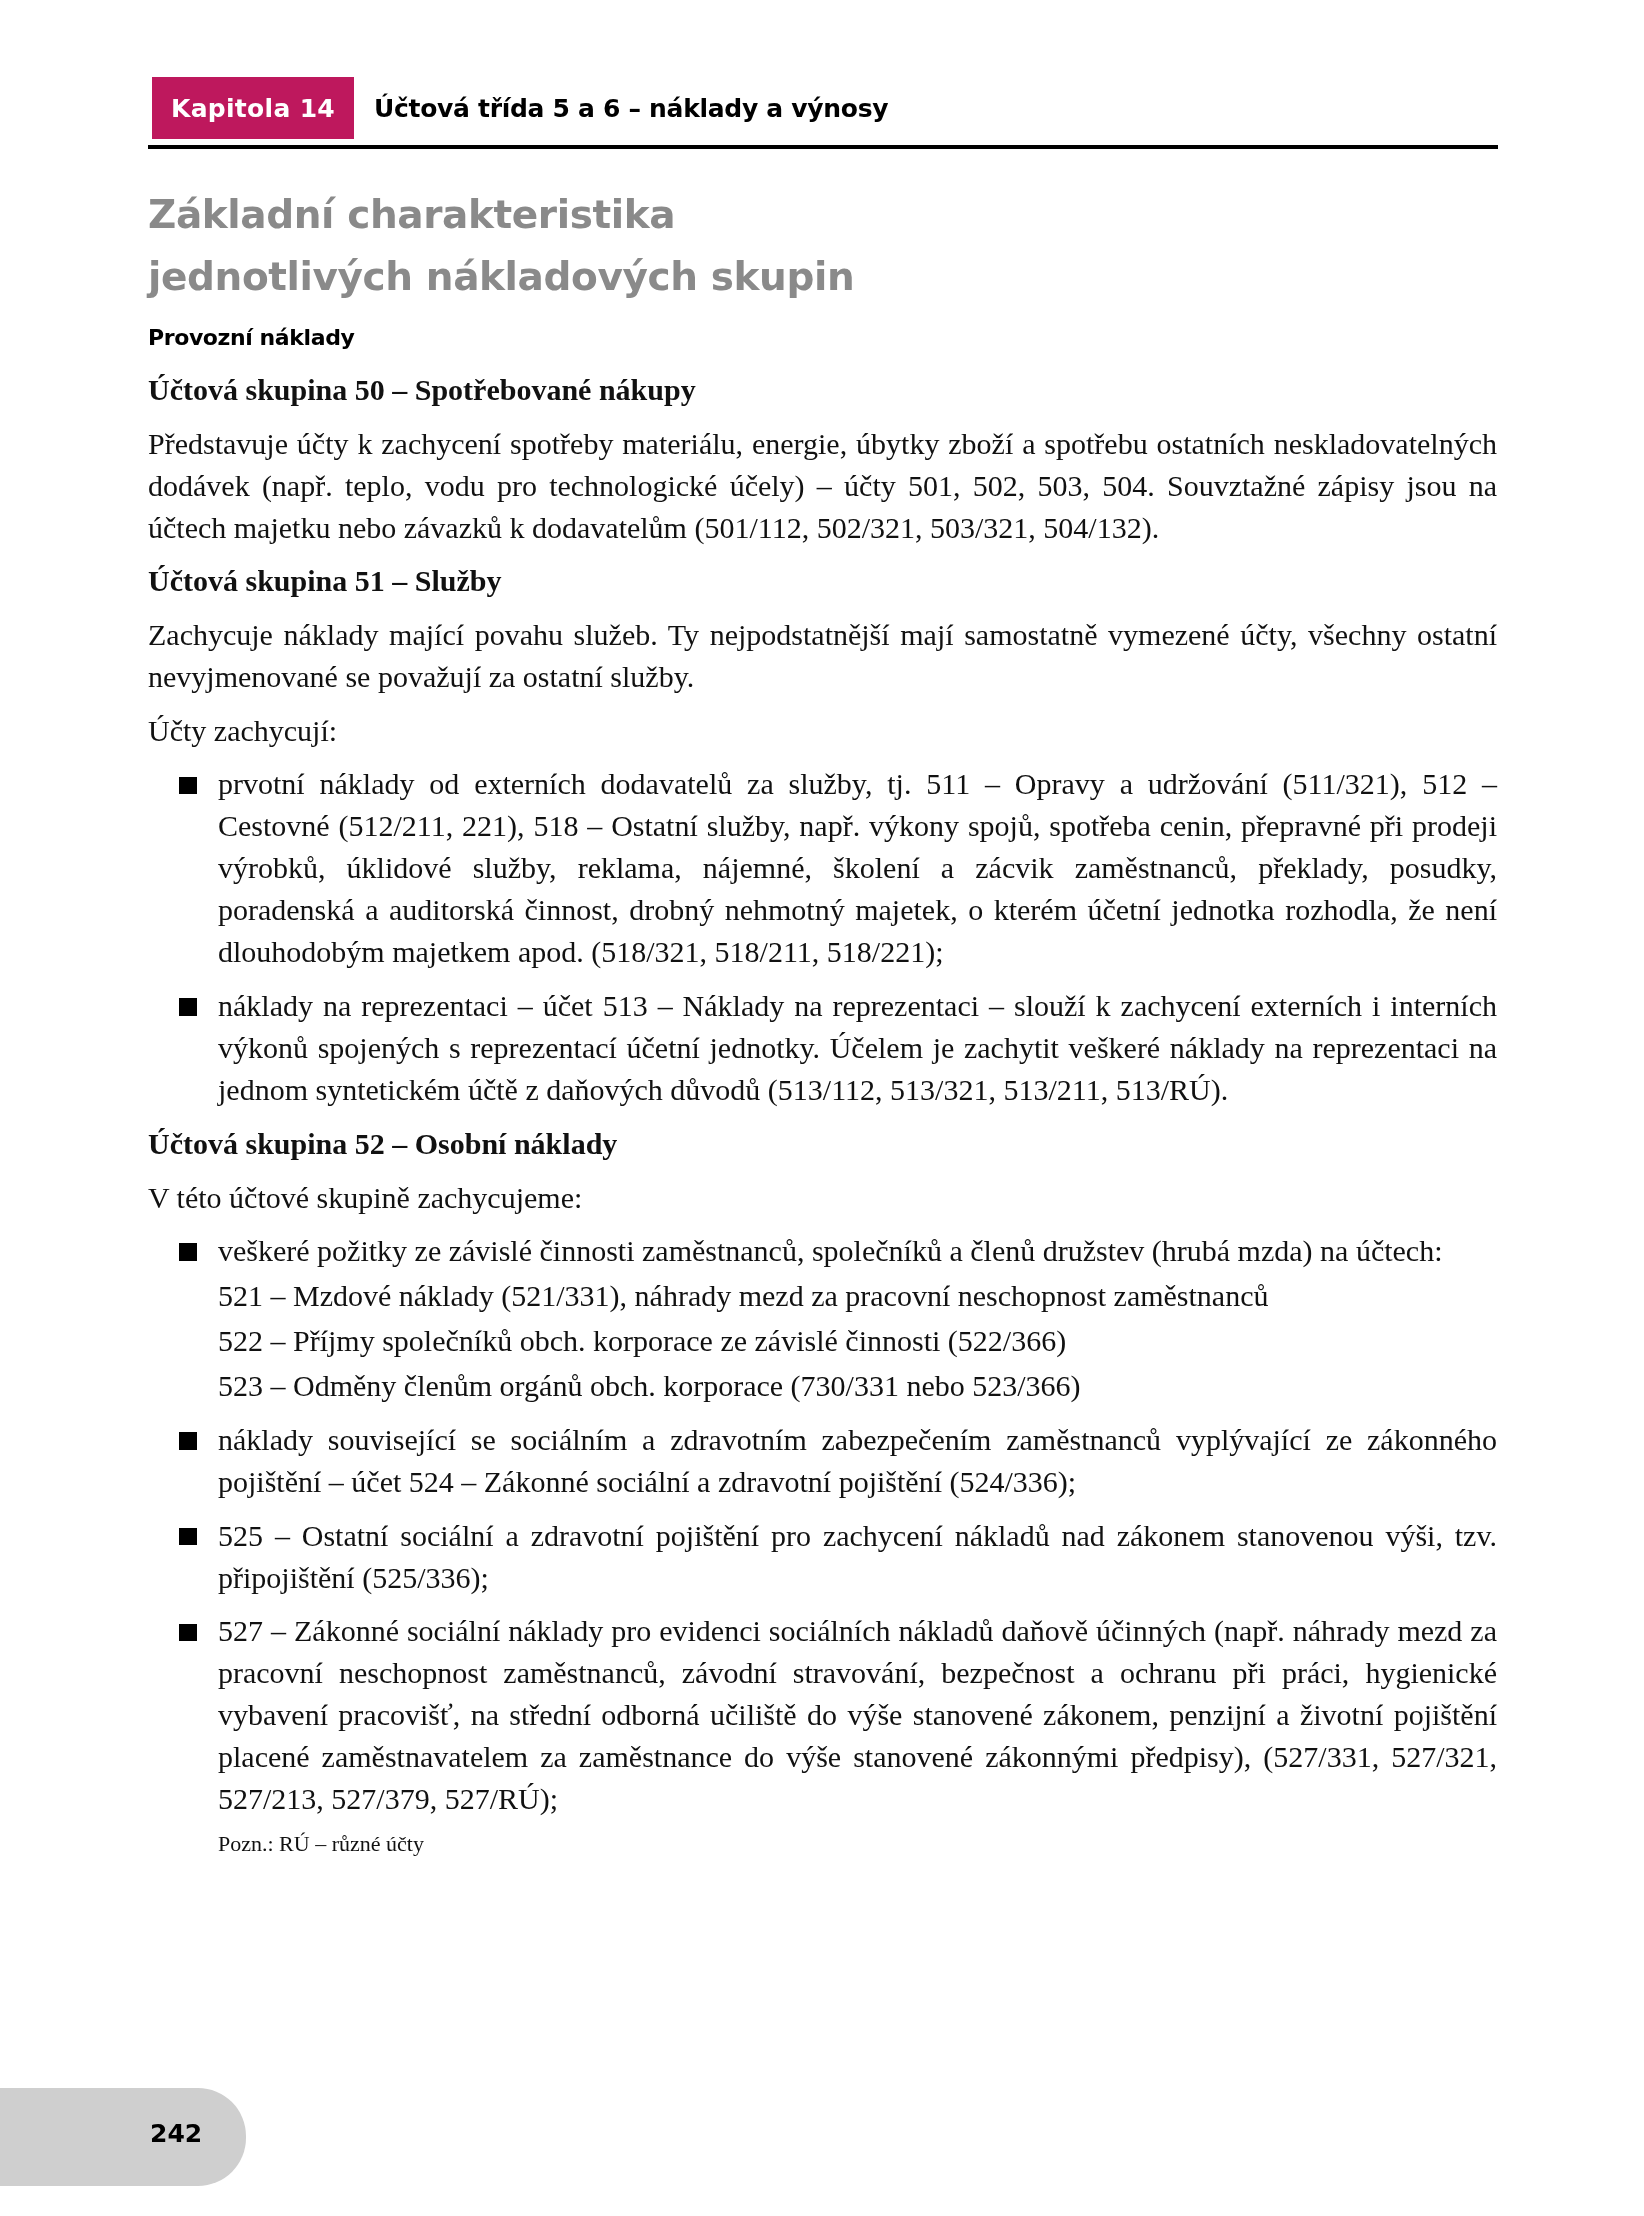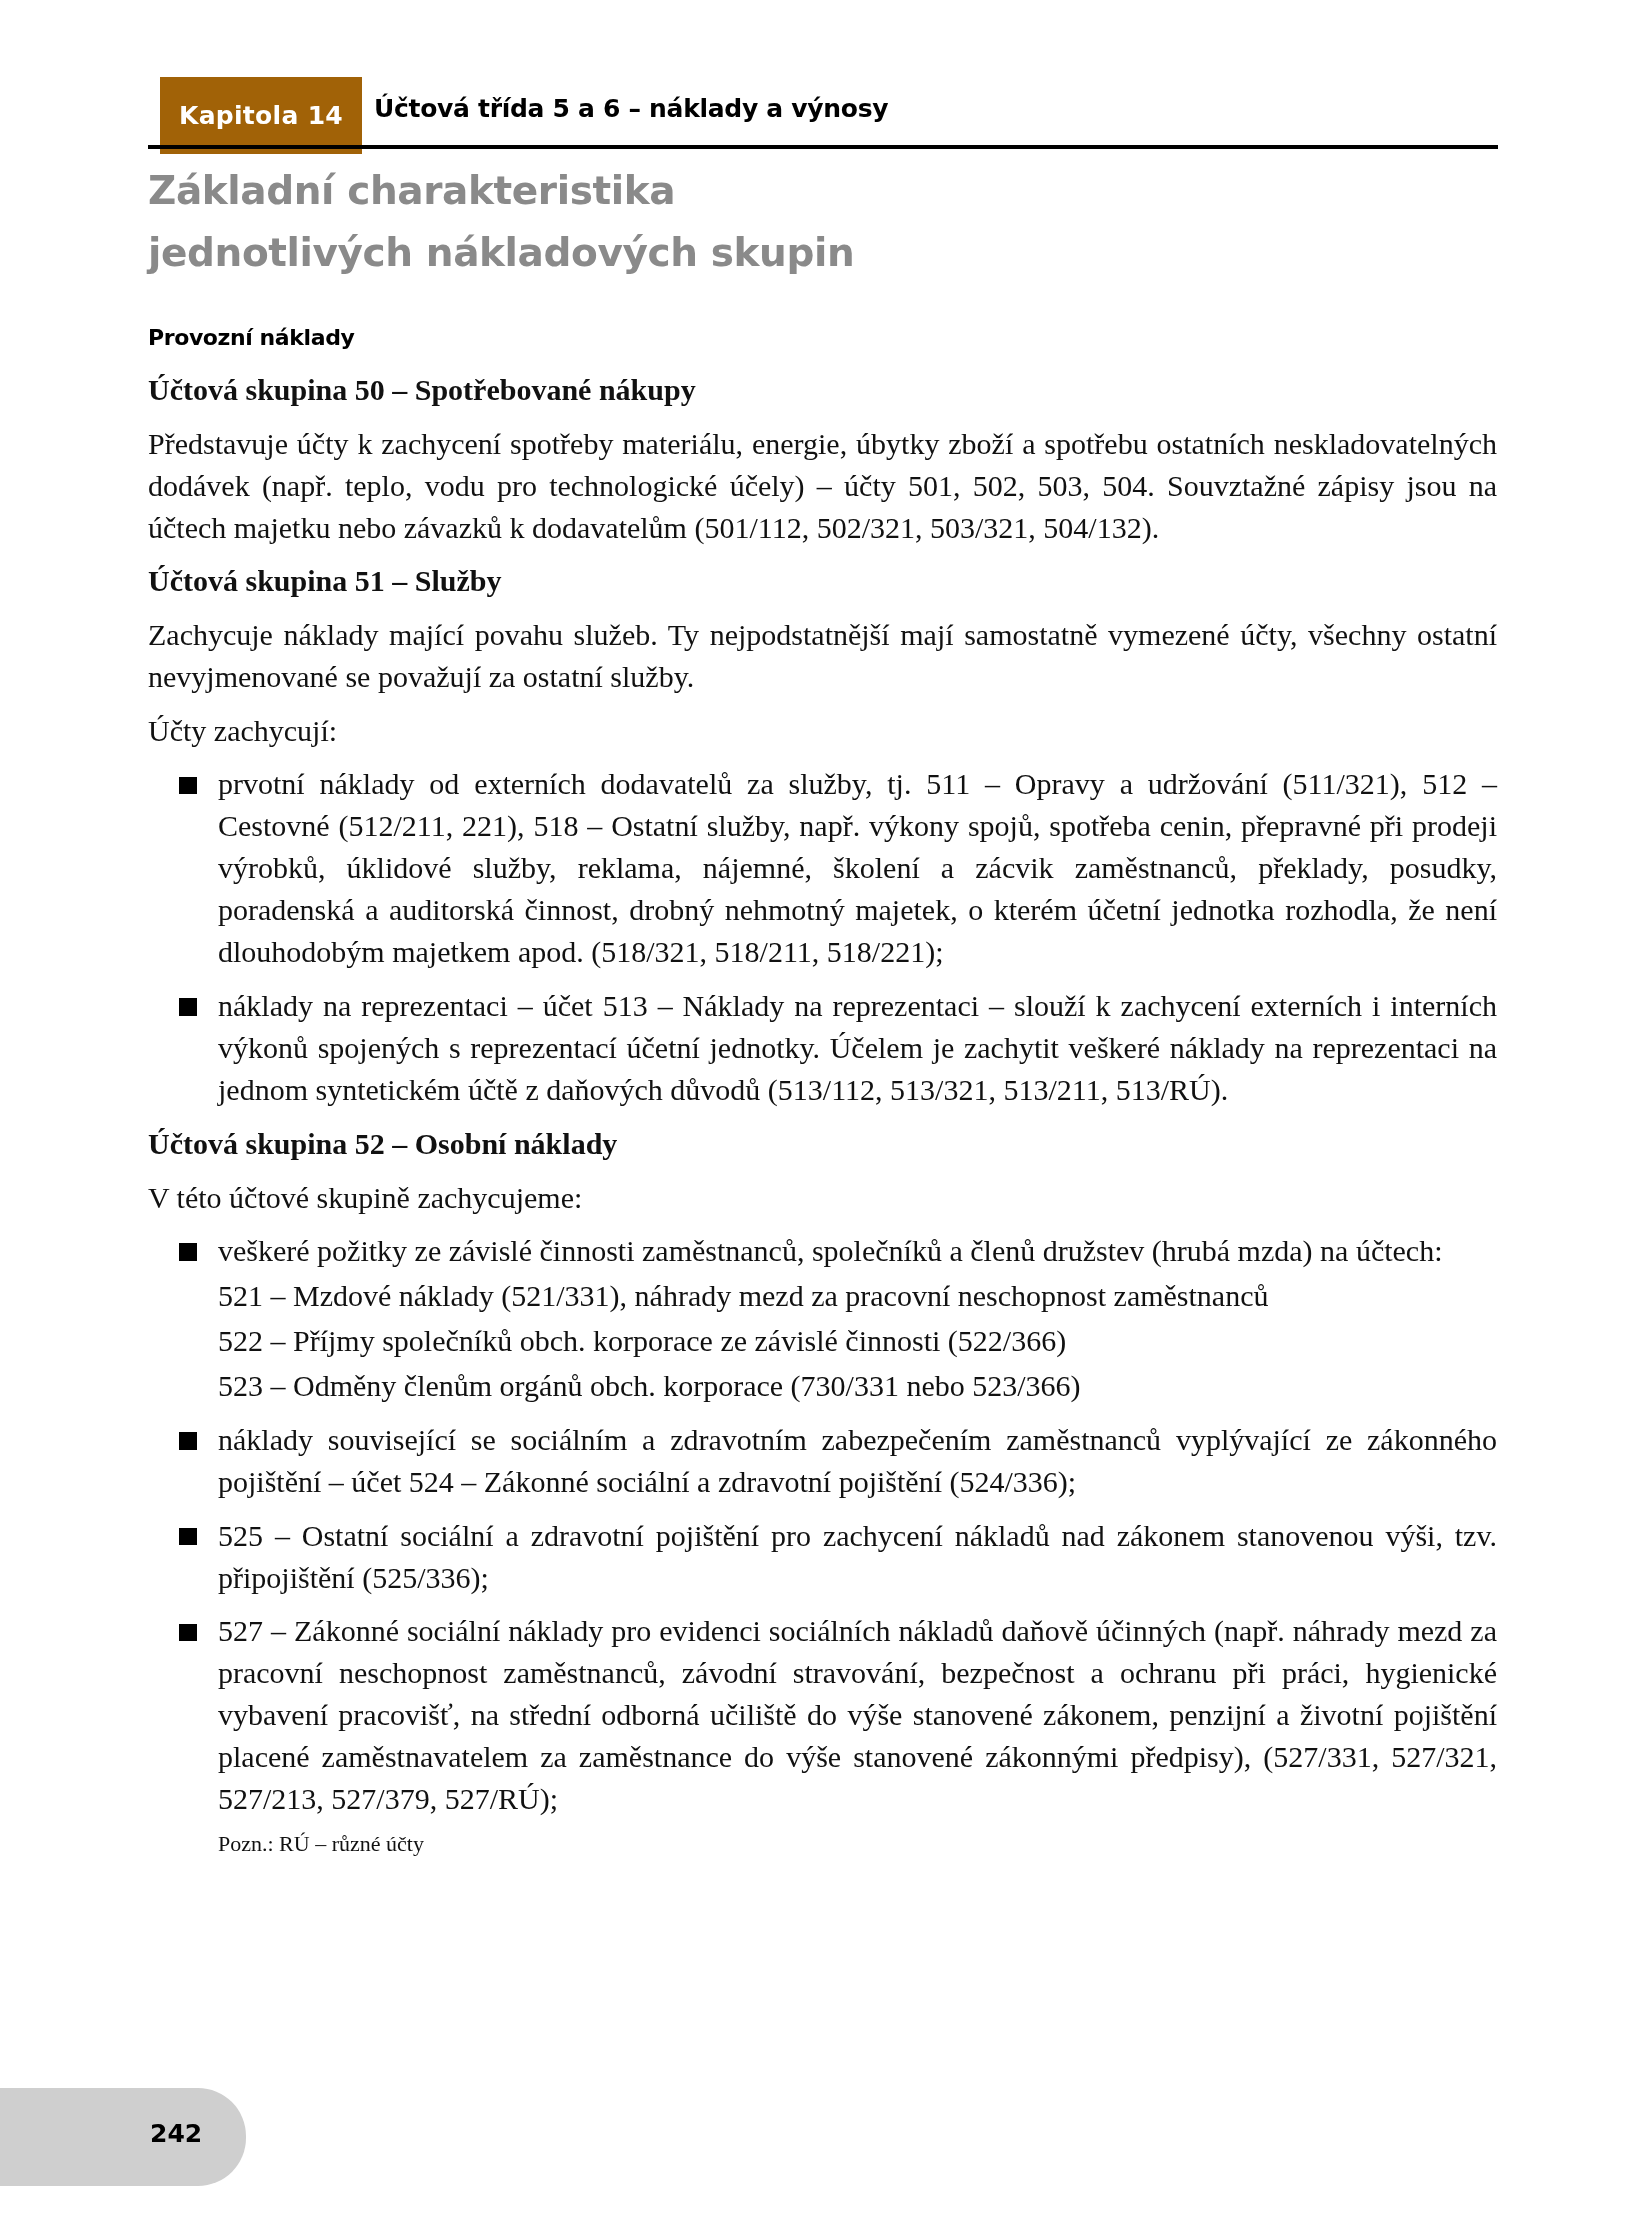--- a/index.html
+++ b/index.html
@@ -1,37 +1,37 @@
 <!DOCTYPE html>
 <html style="font-size:13.3px"><head>
 <meta charset="utf-8">
 <style>
   html, body { margin: 0; padding: 0; background: #ffffff; }
   body { width: 1645px; height: 2216px; position: relative; overflow: hidden; color: #111; }
   .page { position: absolute; left: 0; top: 0; width: 1645px; height: 2216px; }
 
   
   .chapter-box {
-    position: absolute; left: 160px; top: 77px; width: 202px; height: 77px;
-    background: #a16207; color: #fff;
+    position: absolute; left: 152px; top: 77px; width: 202px; height: 62px;
+    background: #be185d; color: #fff;
     font-family: "DejaVu Sans", sans-serif; font-weight: bold; font-size: 25px;
     display: flex; align-items: center; justify-content: center;
     letter-spacing: 0.3px;
   }
   .chapter-title {
     position: absolute; left: 374px; top: 77px; height: 62px;
     display: flex; align-items: center;
     font-family: "DejaVu Sans", sans-serif; font-weight: bold; font-size: 25px; color: #000;
     letter-spacing: -0.3px;
   }
   .header-rule { position: absolute; left: 148px; top: 145px; width: 1350px; height: 4.2px; background: #000; }
 
   
   .main-heading {
-    position: absolute; left: 148px; top: 160px; width: 1168px;
+    position: absolute; left: 148px; top: 184px; width: 1168px;
     font-family: "DejaVu Sans", sans-serif; font-weight: bold; font-size: 39px; line-height: 62px;
     color: #8a8a8a; letter-spacing: -0.4px;
   }
   .sub-heading {
     position: absolute; left: 148px; top: 311px;
     font-family: "DejaVu Sans", sans-serif; font-weight: bold; font-size: 22px; line-height: 53px;
     color: #000; letter-spacing: -0.4px;
   }
 
   

